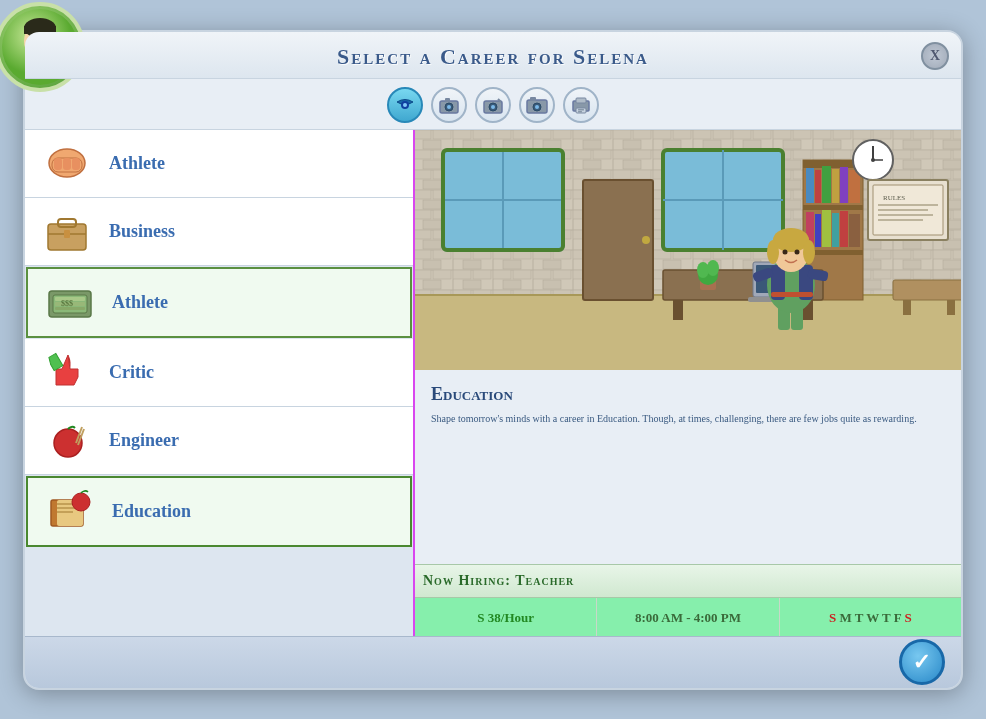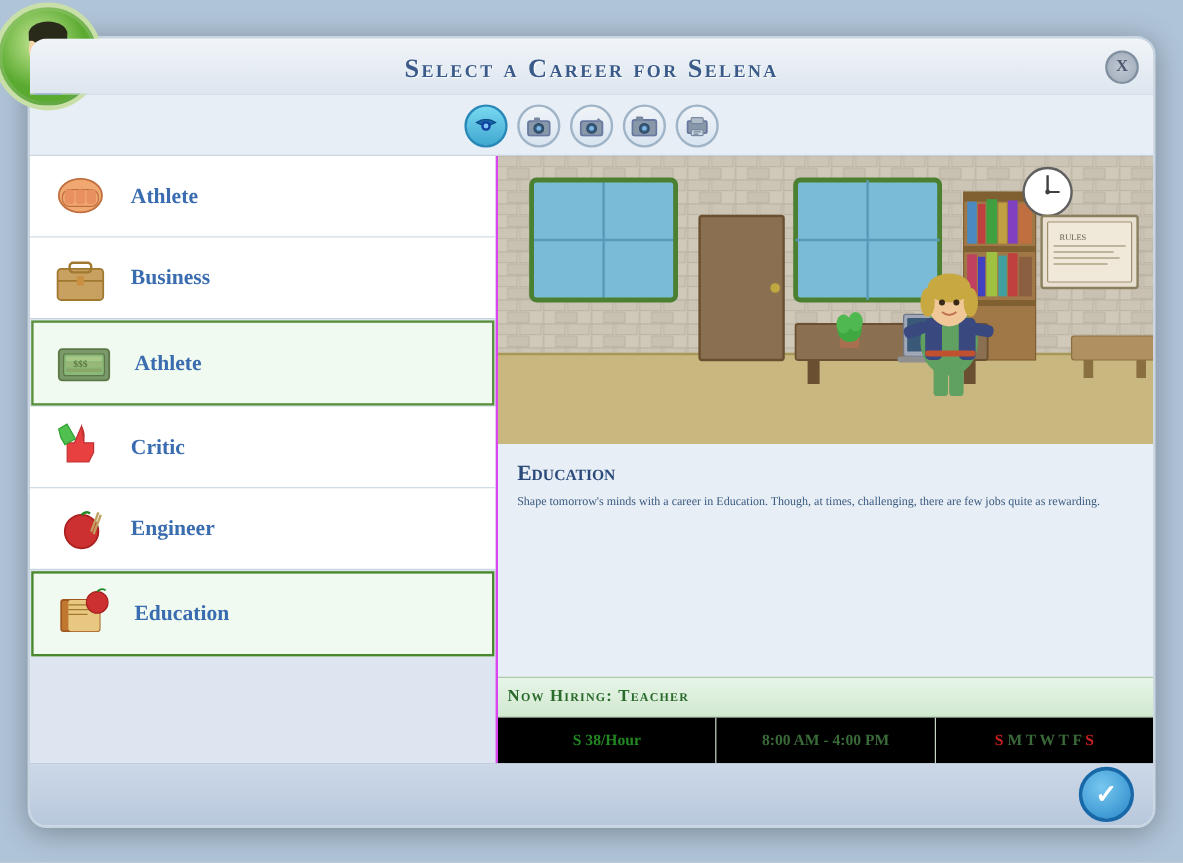--- a/index.html
+++ b/index.html
@@ -211,21 +211,21 @@
       padding: 8px;
       color: #2a6a2a;
       font-size: 14px;
       font-variant: small-caps;
       font-weight: bold;
       letter-spacing: 1px;
     }
 
     .career-stats {
       display: flex;
-      background: #000000;
+      background: #86efac;
     }
 
     .stat-block {
       flex: 1;
       text-align: center;
       padding: 10px 8px;
       border-right: 1px solid #c8d8c8;
     }
 
     .stat-block:last-child {

